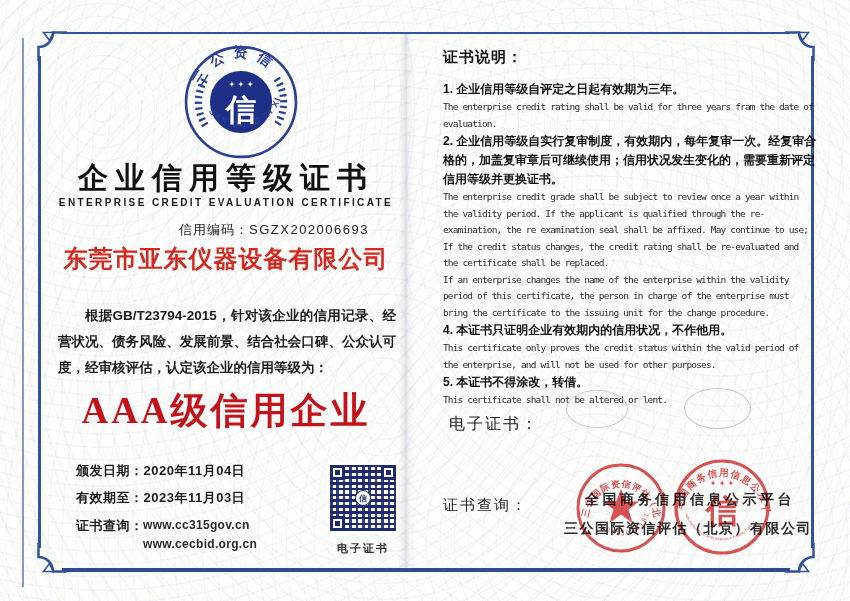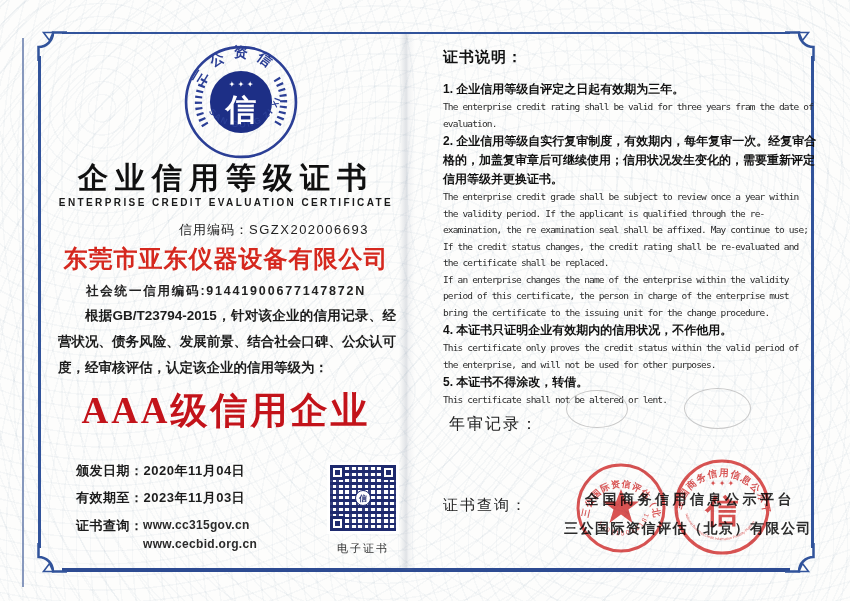--- a/index.html
+++ b/index.html
@@ -63,21 +63,21 @@
     background-image:
       repeating-linear-gradient(0deg, #1e2a6e 0 2.6px, transparent 2.6px 5.8px),
       repeating-linear-gradient(90deg, rgba(30,42,110,.9) 0 2.6px, transparent 2.6px 6.4px);
   }
   .finder { position:absolute; width:15px; height:15px; border:3px solid #1e2a6e; background:#fff; }
   .finder i { position:absolute; left:2px; top:2px; width:5px; height:5px; background:#1e2a6e; display:block; }
   .f-tl { left:0; top:0; } .f-tr { right:0; top:0; } .f-bl { left:0; bottom:0; }
   .qr-logo { position:absolute; left:50%; top:50%; width:16px; height:16px; margin:-8px 0 0 -8px; border-radius:50%;
              background:#fff; border:1.5px solid #1e2a6e; color:#1e2a6e; font-size:8px; font-weight:bold;
              display:flex; align-items:center; justify-content:center; }
-  .qr-caption { left:327px; top:541px; width:72px; text-align:center; font-size:11px; color:#333; letter-spacing:2px; font-weight:normal; }
+  .qr-caption { left:327px; top:541px; width:72px; text-align:center; font-size:11px; color:#333; letter-spacing:2px; font-weight:bold; }
 
   
   .desc-heading { left:443px; top:48px; font-size:15px; font-weight:bold; color:#111; letter-spacing:1px;text-align:right; }
   .desc-list { left:443px; top:80px; width:374px; }
   .desc-item .zh { font-size:12px; font-weight:bold; color:#111; line-height:19px; }
   .desc-item .en { font-family:"DejaVu Sans Mono", monospace; font-size:9.5px; letter-spacing:-0.85px;
                    color:#2a2a2a; line-height:16.5px; }
   .annual-label { left:449px; top:414px; font-size:16px; color:#222; letter-spacing:2px; }
   .review-oval { border:1px solid #c8c8c8; border-radius:50%; display:flex; align-items:center; justify-content:center;
                  color:#c0c0c0; font-size:4px; letter-spacing:.5px; }
@@ -138,21 +138,20 @@
     <text x="57" y="42" text-anchor="middle" font-size="8" fill="#ffffff">✦ ✦ ✦</text>
     <text x="57" y="75" text-anchor="middle" font-size="30" font-weight="bold" fill="#ffffff">信</text>
   </svg>
 
   <div class="abs cert-title">企业信用等级证书</div>
   <div class="abs cert-subtitle">ENTERPRISE CREDIT EVALUATION CERTIFICATE</div>
 
   <div class="abs credit-line"><span>信用编码：</span><span class="val">SGZX202006693</span></div>
 
   <div class="abs company">东莞市亚东仪器设备有限公司</div>
-  <div class="abs uscc">社会统一信用编码:91441900677147872N</div>
   <div class="abs body-par">根据GB/T23794-2015，针对该企业的信用记录、经营状况、债务风险、发展前景、结合社会口碑、公众认可度，经审核评估，认定该企业的信用等级为：</div>
   <div class="abs grade">AAA级信用企业</div>
 
   <div class="abs meta meta-issue">颁发日期：2020年11月04日</div>
   <div class="abs meta meta-valid">有效期至：2023年11月03日</div>
   <div class="abs meta meta-query-label">证书查询：</div>
   <div class="abs query-url url1">www.cc315gov.cn</div>
   <div class="abs query-url url2">www.cecbid.org.cn</div>
 
   <div class="abs qr">
@@ -188,21 +187,21 @@
     <div class="desc-item">
       <div class="zh">4. 本证书只证明企业有效期内的信用状况，不作他用。</div>
       <div class="en">This certificate only proves the credit status within the valid period of the enterprise, and will not be used for other purposes.</div>
     </div>
     <div class="desc-item">
       <div class="zh">5. 本证书不得涂改，转借。</div>
       <div class="en">This certificate shall not be altered or lent.</div>
     </div>
   </div>
 
-  <div class="abs annual-label">年审记录：</div>
+  <div class="abs annual-label">电子证书：</div>
   <div class="abs review-oval oval1"></div>
   <div class="abs review-oval oval2"></div>
 
   <div class="abs issuer-label">证书查询：</div>
   <div class="abs issuer1">全国商务信用信息公示平台</div>
   <div class="abs issuer2">三公国际资信评估（北京）有限公司</div>
 
   <svg class="abs stamps" viewBox="0 0 225 130">
     <defs>
       <path id="sl-top" d="M 26,72 A 33,33 0 1 1 92,72"></path>

